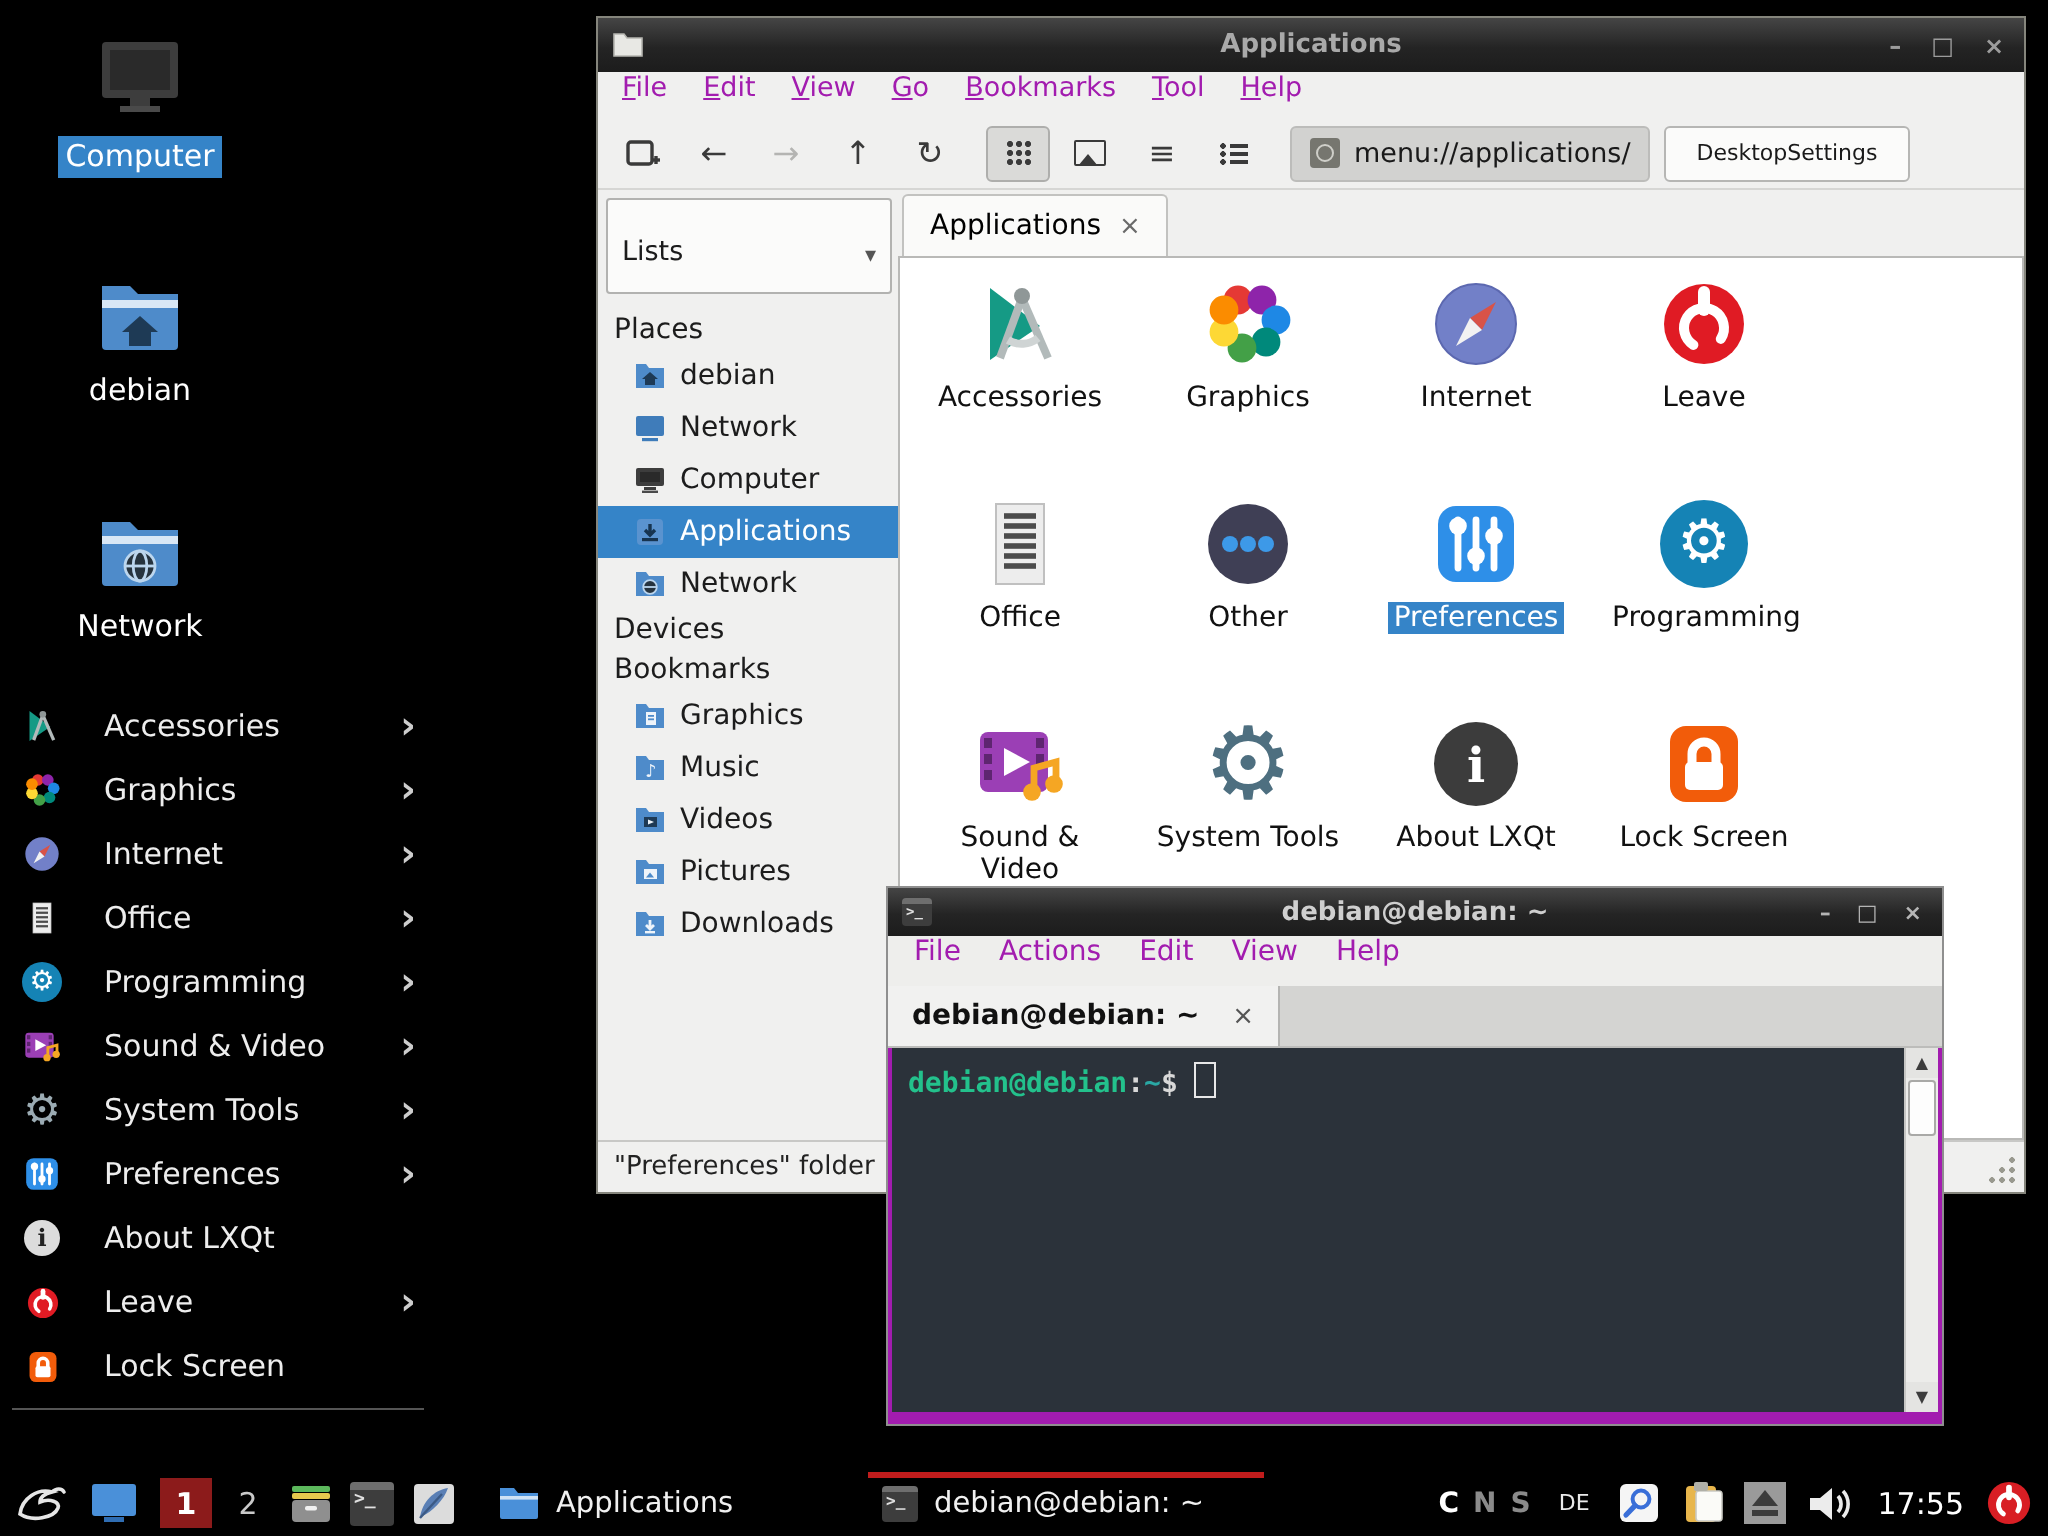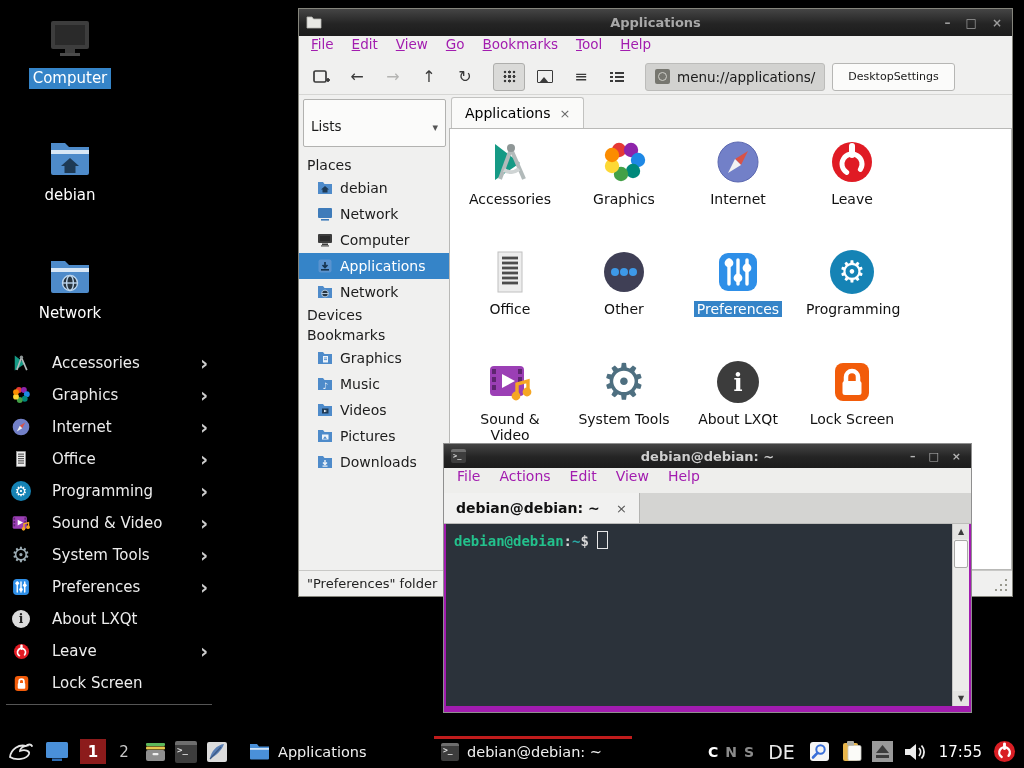--- a/index.html
+++ b/index.html
@@ -113,21 +113,21 @@
   
   #taskbar{position:absolute;left:0;top:735px;width:1024px;height:33px;background:#000;display:flex;align-items:center;z-index:30;color:#fff}
   .ws1{width:26px;height:25px;background:#8c1b1b;color:#fff;font-weight:bold;font-size:15px;display:flex;align-items:center;justify-content:center;margin-left:11px}
   .ws2{color:#c9c9c9;font-size:15px;margin-left:11px;width:14px;text-align:center}
   .tb-ic{margin-left:10px;display:flex;align-items:center;justify-content:center}
   .task{height:33px;display:flex;align-items:center;gap:8px;padding-left:7px;box-sizing:border-box;position:relative;font-size:14.5px;color:#f0f0f0}
   .task.active:before{content:"";position:absolute;left:0;top:1px;width:100%;height:3px;background:#c01c1c}
   .tray{margin-left:auto;display:flex;align-items:center}
   .kbd{font-weight:bold;font-size:14px}
   .kbd.on{color:#fff}.kbd.off{color:#8b8b8b}
-  .layout{font-size:19px;color:#eaeaea;margin-left:14px}
+  .layout{font-size:11px;color:#eaeaea;margin-left:14px}
   .clock{font-size:15px;color:#fff;margin-left:12px}
   .mini-term{width:22px;height:22px;background:#3d3d3d;border-radius:2px;border-top:4px solid #6e6e6e;box-sizing:border-box;display:flex;align-items:flex-start;justify-content:flex-start;padding:1px 0 0 2px;font-family:"DejaVu Sans Mono",monospace;font-size:9px;font-weight:bold;color:#e0e0e0;line-height:1}
   .mini-term.sm{width:18px;height:18px;border-top-width:3px;font-size:8px}
   .mini-term.xs{width:15px;height:14px;border-top-width:3px;font-size:7px}
 </style>
 </head>
 <body>
 
 <div class="desk-icon" style="left:24px;top:18px">
   <svg width="46" height="42" viewBox="0 0 46 42">

